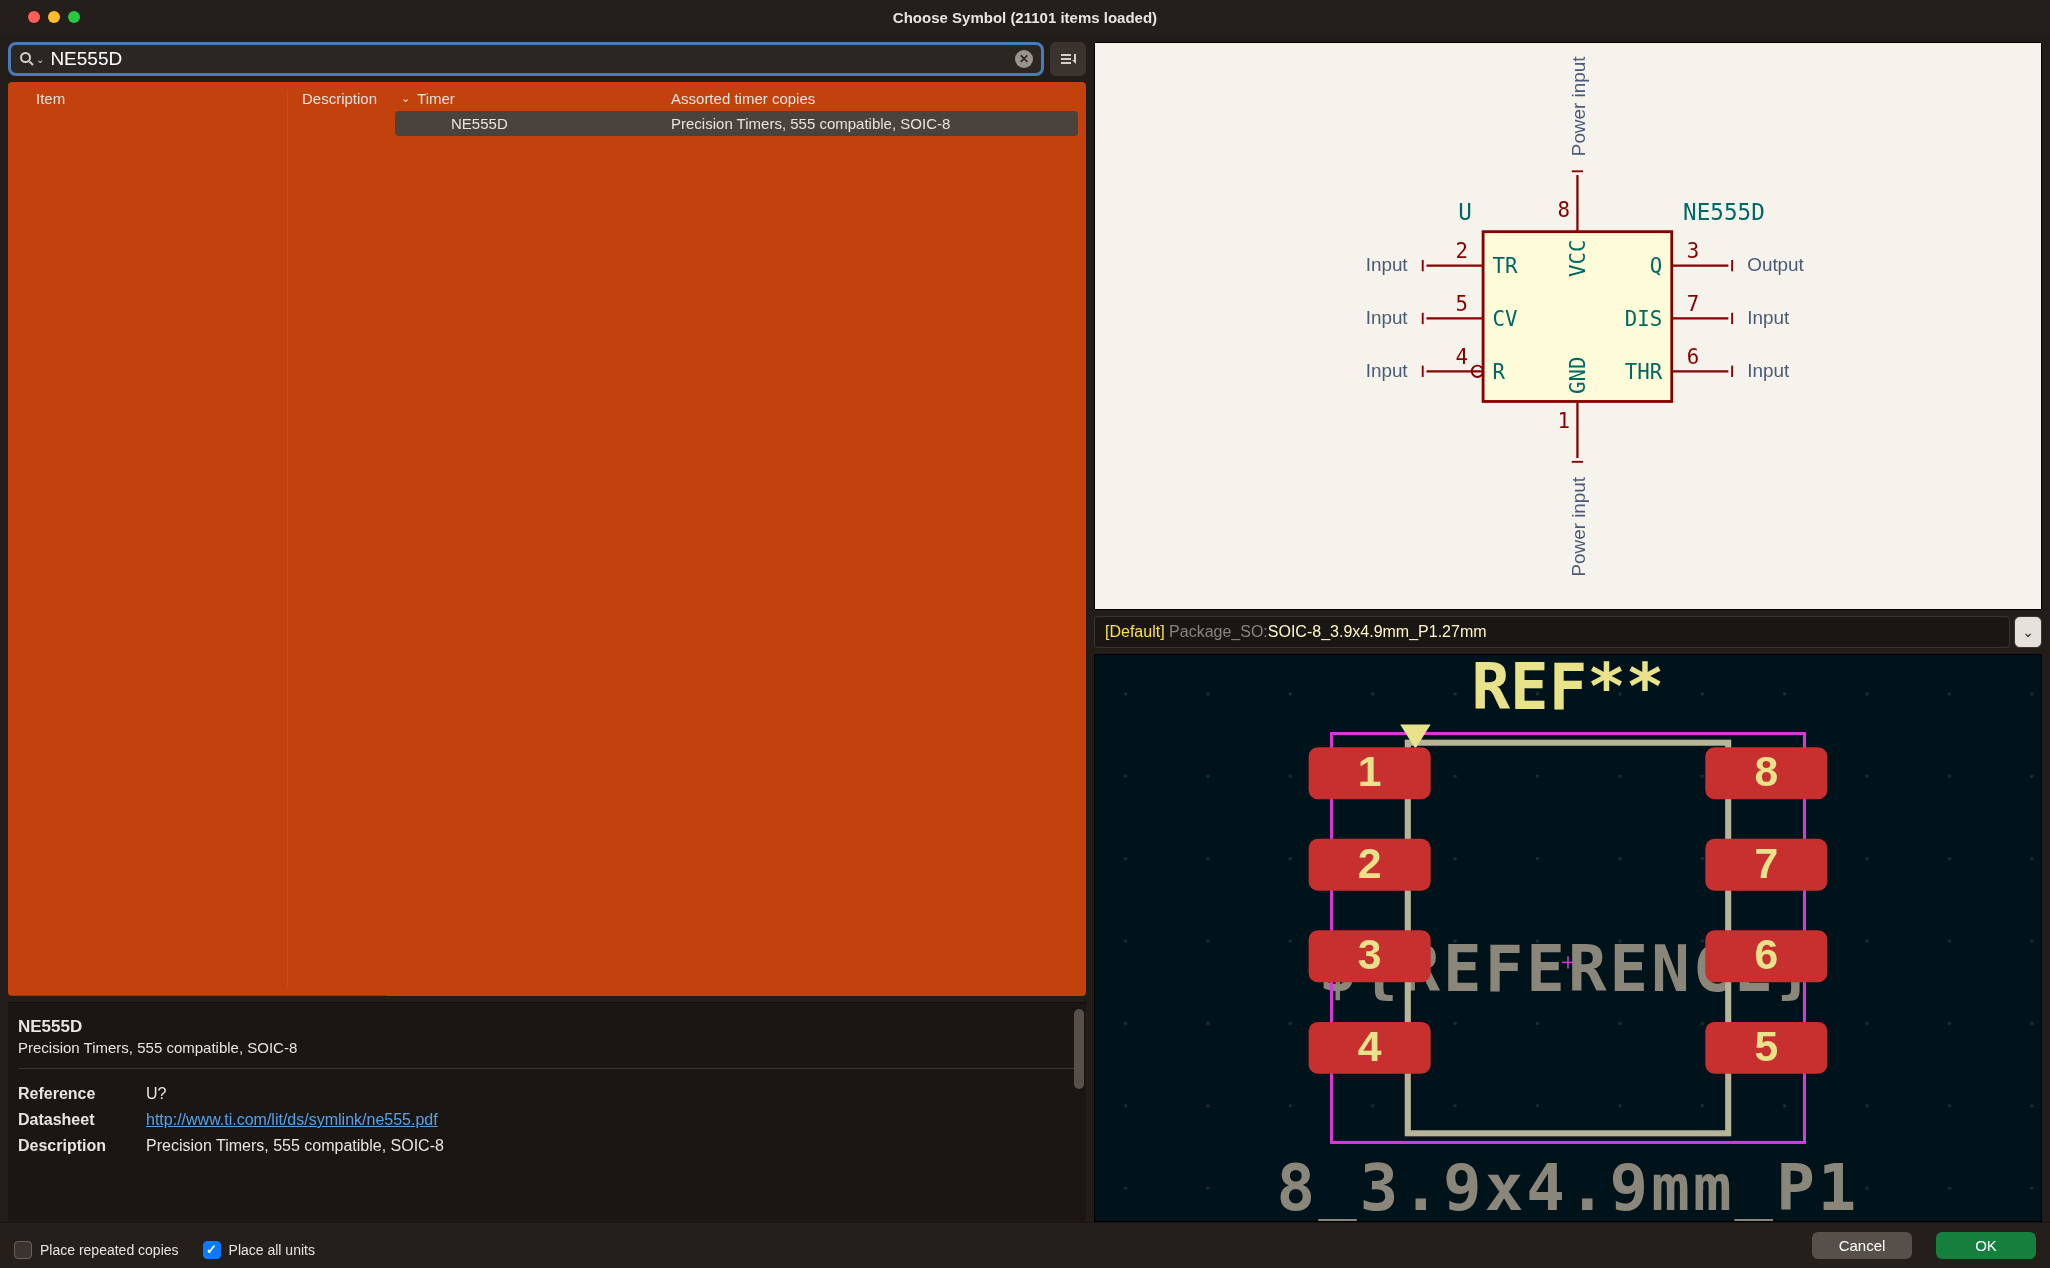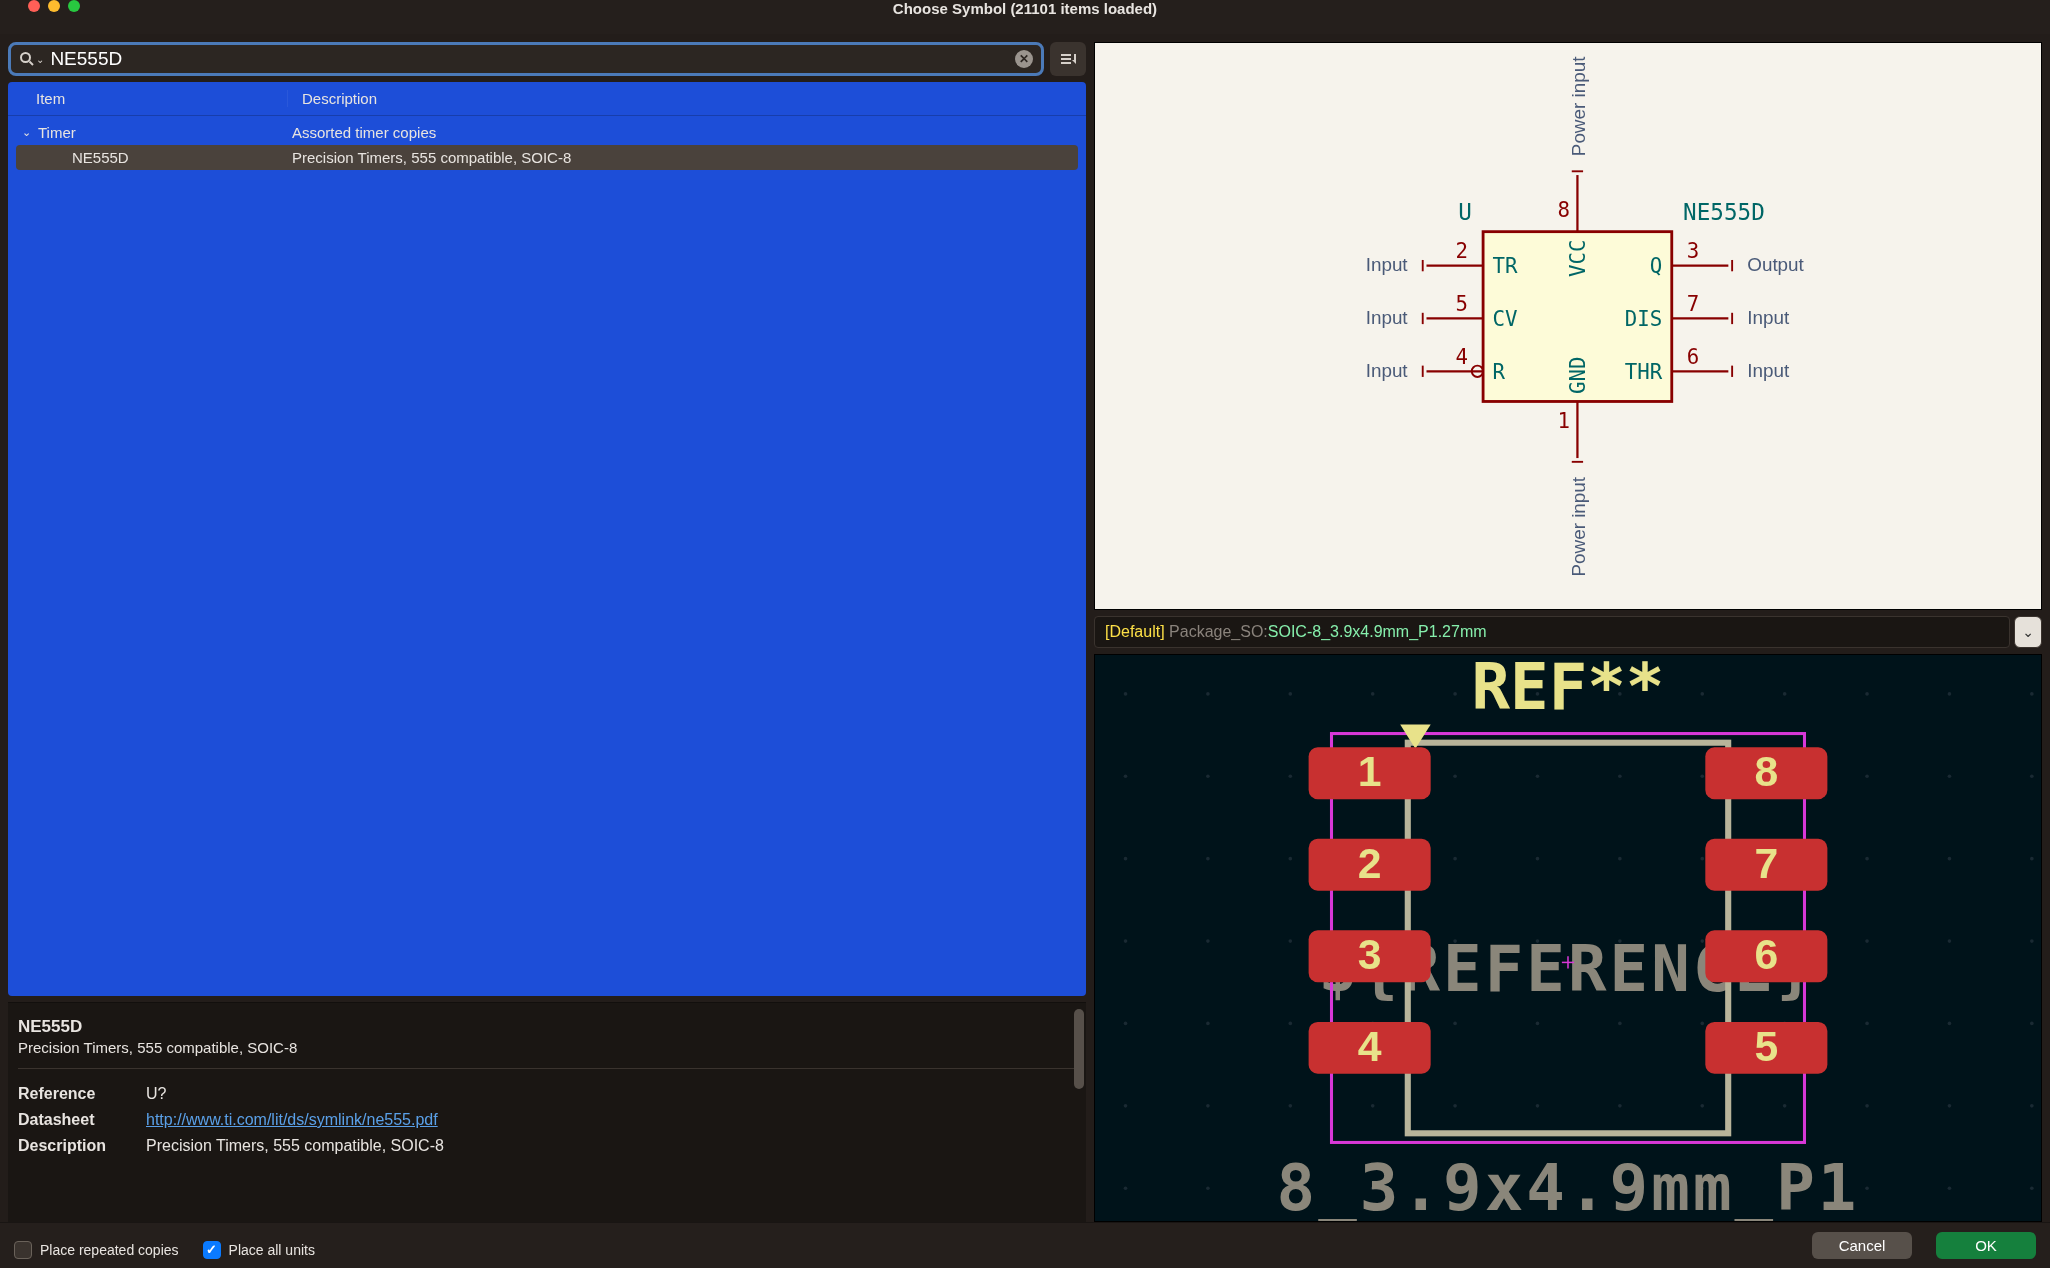--- a/index.html
+++ b/index.html
@@ -13,21 +13,21 @@
   }
   .window {
     width: 100%;
     height: 100vh;
     display: flex;
     flex-direction: column;
   }
   .titlebar {
     height: 34px;
     display: flex;
-    align-items: flex-start;
+    align-items: center;
     padding: 0 28px;
     position: relative;
     background: #251f1c;
   }
   .traffic-lights { display: flex; gap: 8px; }
   .tl { width: 12px; height: 12px; border-radius: 50%; }
   .tl.red { background: #ff5f57; }
   .tl.yellow { background: #febc2e; }
   .tl.green { background: #28c840; }
   .title-text {
@@ -84,25 +84,25 @@
   .filter-btn {
     width: 36px;
     background: #3a332e;
     border-radius: 6px;
     display: flex; align-items: center; justify-content: center;
     color: #d6d0ca;
     cursor: pointer;
   }
   .tree-area {
     flex: 1;
-    background: #1d4ed8;
+    background: #c2410c;
     border-radius: 4px;
     overflow: hidden;
     display: flex;
-    flex-direction: column;
+    flex-direction: row;
   }
   .tree-header {
     display: flex;
     padding: 8px 10px;
     color: #e8e4e0;
     font-size: 15px;
     border-bottom: 1px solid rgba(0,0,0,0.2);
   }
   .col-item { flex: 0 0 270px; padding-left: 18px; border-right: 1px solid rgba(255,255,255,0.06);}
   .col-desc { flex: 1; padding-left: 14px; }
@@ -169,21 +169,21 @@
     flex: 1;
     background: #1a1613;
     border: 1px solid #3a332e;
     border-radius: 4px;
     padding: 6px 10px;
     color: #bdb7af;
     font-size: 16px;
   }
   .footprint-select .def { color: #fde047; margin-top: 28px;}
   .footprint-select .pkg { color: #8a837c; }
-  .footprint-select .val { color: #86efac; }
+  .footprint-select .val { color: #fef9c3; }
   .footprint-dd {
     width: 28px;
     background: #e6e1da;
     border: 1px solid #3a332e;
     border-radius: 6px;
     display: flex; align-items: center; justify-content: center;
     color: #333;
     cursor: pointer;
   }
   .preview-footprint {

